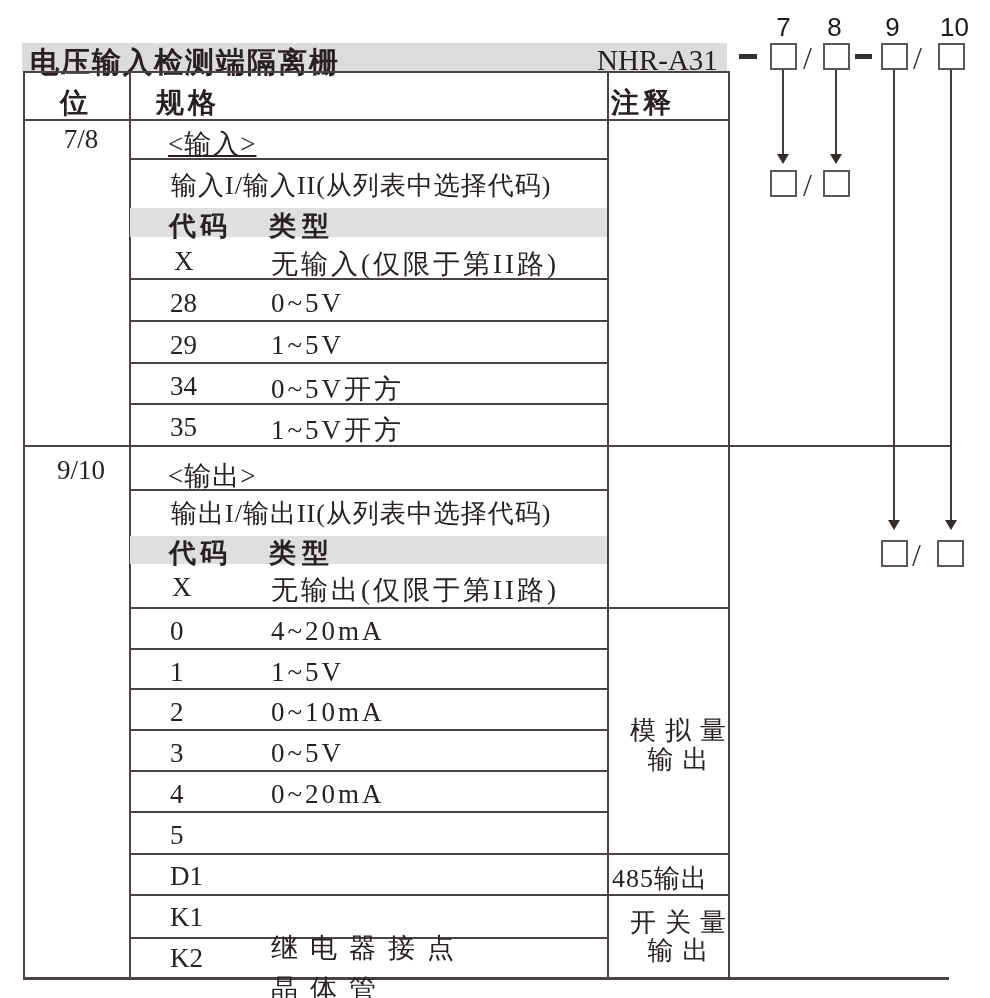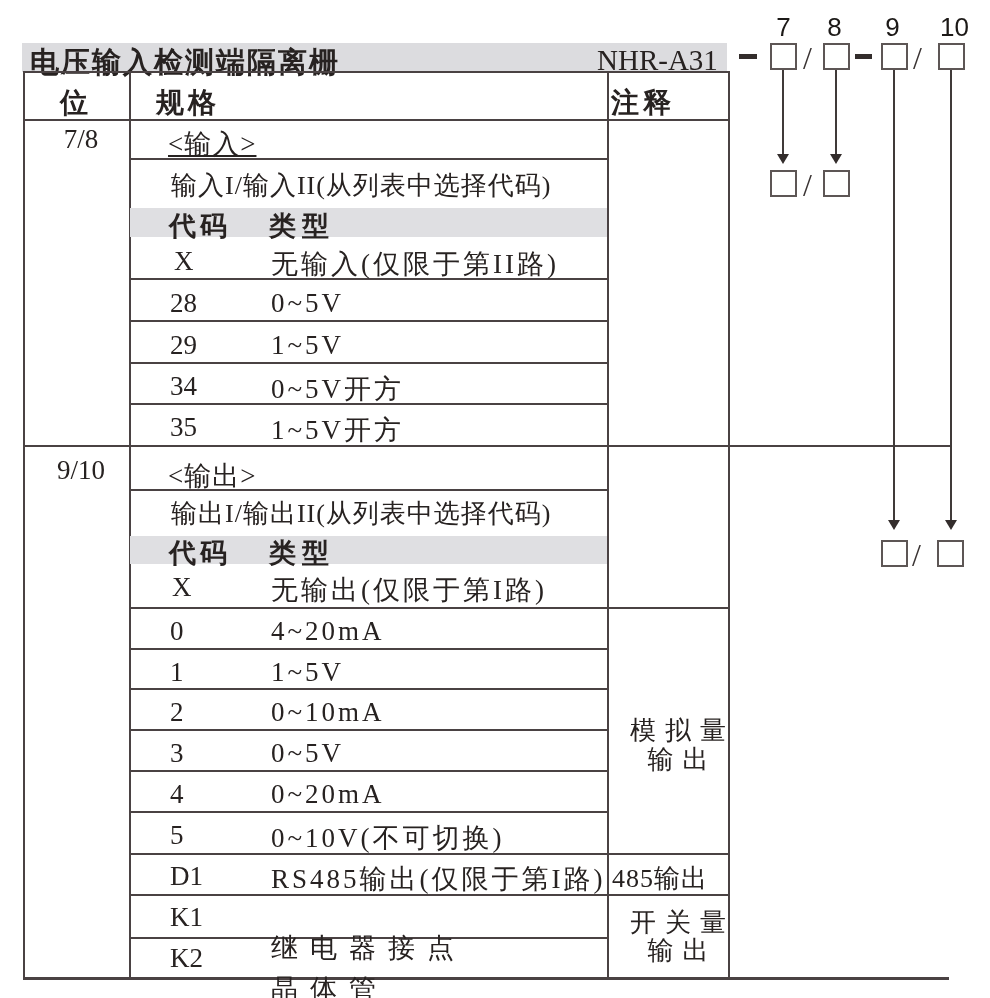--- a/index.html
+++ b/index.html
@@ -87,35 +87,33 @@
   <div class="type-v" style="top:412px;">1~5V开方</div>
 
   <div class="pos-label" style="top:455px;">9/10</div>
   <div class="spec-title" style="top:458px;">&lt;输出&gt;</div>
   <div class="spec-sub" style="top:496px;">输出I/输出II(从列表中选择代码)</div>
   <div class="band" style="top:536px;height:28px;"></div>
   <div class="code-h" style="top:535px;">代码</div>
   <div class="type-h" style="top:535px;">类型</div>
 
   <div class="code-v" style="left:172px;top:572px;">X</div>
-  <div class="type-v" style="top:572px;">无输出(仅限于第I路)</div>
+  <div class="type-v" style="top:572px;">无输出(仅限于第II路)</div>
   <div class="code-v" style="top:616px;">0</div>
   <div class="type-v" style="top:616px;">4~20mA</div>
   <div class="code-v" style="top:657px;">1</div>
   <div class="type-v" style="top:657px;">1~5V</div>
   <div class="code-v" style="top:697px;">2</div>
   <div class="type-v" style="top:697px;">0~10mA</div>
   <div class="code-v" style="top:738px;">3</div>
   <div class="type-v" style="top:738px;">0~5V</div>
   <div class="code-v" style="top:779px;">4</div>
   <div class="type-v" style="top:779px;">0~20mA</div>
   <div class="code-v" style="top:820px;">5</div>
-  <div class="type-v" style="top:820px;">0~10V(不可切换)</div>
   <div class="code-v" style="top:861px;">D1</div>
-  <div class="type-v" style="top:861px;">RS485输出(仅限于第I路)</div>
   <div class="code-v" style="top:902px;">K1</div>
   <div class="type-v type-sp" style="top:902px;">继电器接点</div>
   <div class="code-v" style="top:943px;">K2</div>
   <div class="type-v type-sp" style="top:943px;">晶体管</div>
 
   <div class="note-c" style="top:713px;">模拟量</div>
   <div class="note-c" style="top:742px;">输出</div>
   <div class="note-l" style="top:861px;">485输出</div>
   <div class="note-c" style="top:905px;">开关量</div>
   <div class="note-c" style="top:933px;">输出</div>

